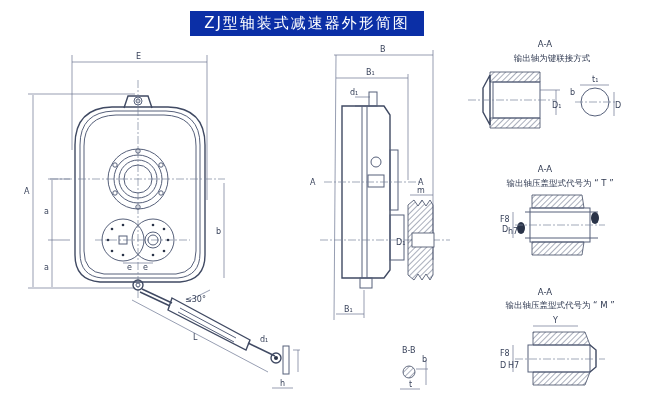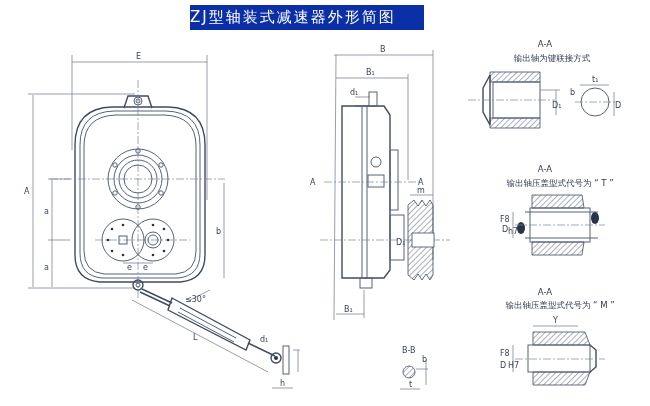--- a/index.html
+++ b/index.html
@@ -1,17 +1,17 @@
 <!DOCTYPE html>
 <html><head>
 <meta charset="utf-8">
 <style>
   html, body { margin:0; padding:0; background:#ffffff; }
   body { width:650px; height:406px; position:relative; overflow:hidden; font-family:"DejaVu Sans", sans-serif; }
-  .title-banner { position:absolute; left:190px; top:5px; width:234px; height:25px; background:#0b2fa6; color:#ffffff; font-size:15px; line-height:25px; letter-spacing:2px; }
+  .title-banner { position:absolute; left:190px; top:11px; width:234px; height:25px; background:#0b2fa6; color:#ffffff; font-size:15px; line-height:25px; text-align:center; letter-spacing:2px; }
   svg { position:absolute; left:0; top:0; }
   .ln { stroke:#56607a; stroke-width:1; fill:none; }
   .thk { stroke:#404a63; stroke-width:1.4; fill:none; }
   .ctr { stroke:#7a849c; stroke-width:0.7; fill:none; stroke-dasharray:8 2 2 2; }
   .dim { stroke:#6a7490; stroke-width:0.7; fill:none; }
   .hatch { fill:url(#hatch); stroke:#404a63; stroke-width:0.8; }
   .dark { fill:#2a3348; }
   .lbl { font-size:8px; fill:#3a445c; font-family:"DejaVu Sans", sans-serif; }
   .cap { font-size:8.5px; fill:#2e3850; font-family:"DejaVu Sans", sans-serif; }
 </style>

